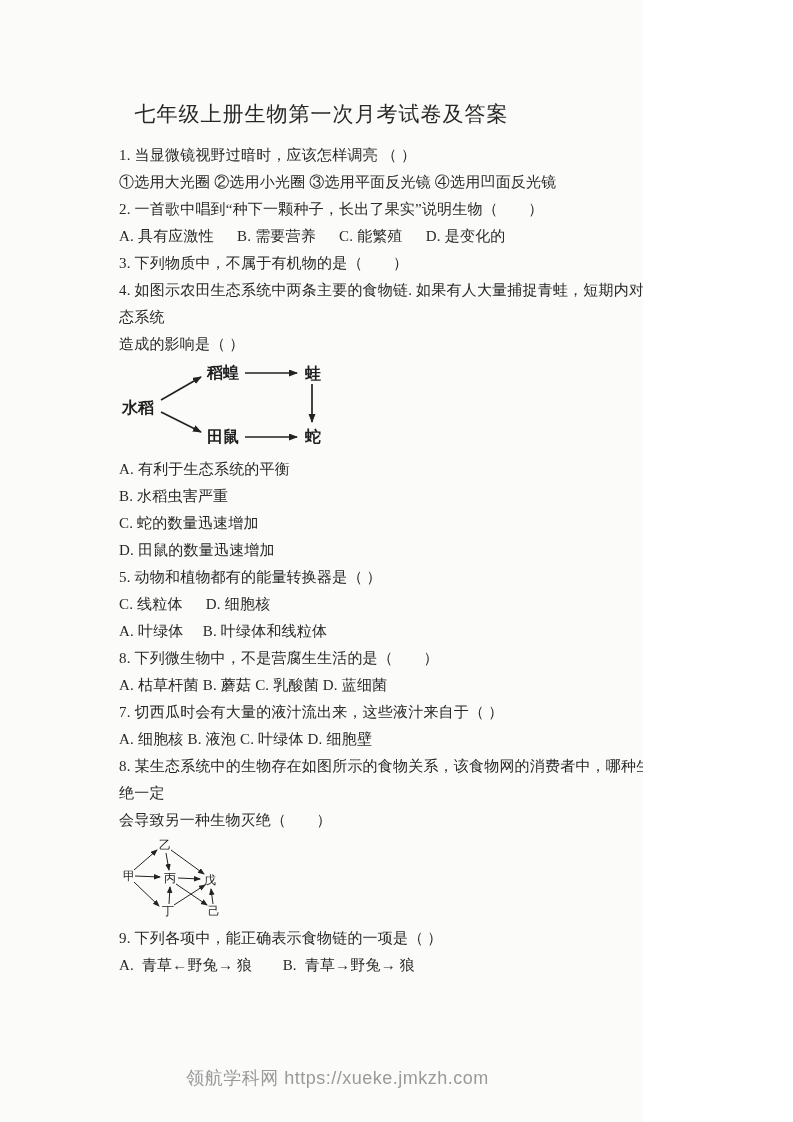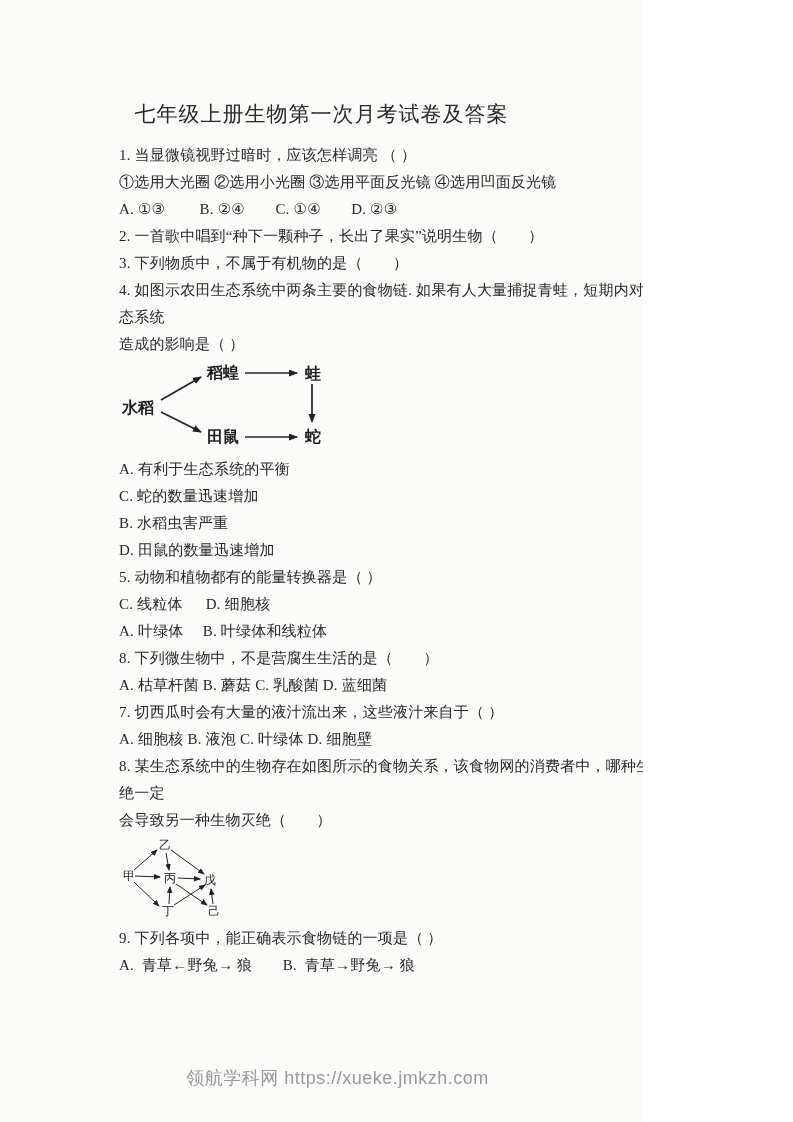--- a/index.html
+++ b/index.html
@@ -44,23 +44,23 @@
 
 <div class="page">
 
   <h1 class="title">七年级上册生物第一次月考试卷及答案</h1>
 
   <div class="content">
 
 
     <p class="line">1. 当显微镜视野过暗时，应该怎样调亮 （ ）</p>
     <p class="line">①选用大光圈 ②选用小光圈 ③选用平面反光镜 ④选用凹面反光镜</p>
-    <p class="line">A. ①③　　 B. ②④　　C. ①④　　D. ②③</p>
 
     <p class="line">2. 一首歌中唱到“种下一颗种子，长出了果实”说明生物（　　）</p>
+    <p class="line">A. 具有应激性　  B. 需要营养　  C. 能繁殖　  D. 是变化的</p>
 
     <p class="line">3. 下列物质中，不属于有机物的是（　　）</p>
 
     <p class="line">4. 如图示农田生态系统中两条主要的食物链. 如果有人大量捕捉青蛙，短期内对该生态系统</p>
     <p class="line">造成的影响是（ ）</p>
 
     <div class="diagram1">
       <svg width="230" height="98" viewBox="0 0 230 98">
         <defs>
           <marker id="ah1" markerWidth="9" markerHeight="8" refX="8" refY="3.5" orient="auto" markerUnits="userSpaceOnUse">
@@ -76,22 +76,22 @@
         </g>
         <text class="dg-label dg1-label" x="3" y="55">水稻</text>
         <text class="dg-label dg1-label" x="88" y="20">稻蝗</text>
         <text class="dg-label dg1-label" x="186" y="21">蛙</text>
         <text class="dg-label dg1-label" x="88" y="84">田鼠</text>
         <text class="dg-label dg1-label" x="186" y="84">蛇</text>
       </svg>
     </div>
 
     <p class="line">A. 有利于生态系统的平衡</p>
+    <p class="line">B. 水稻虫害严重</p>
     <p class="line">C. 蛇的数量迅速增加</p>
-    <p class="line">B. 水稻虫害严重</p>
     <p class="line">D. 田鼠的数量迅速增加</p>
 
     <p class="line">5. 动物和植物都有的能量转换器是（ ）</p>
     <p class="line">C. 线粒体　  D. 细胞核</p>
     <p class="line">A. 叶绿体　 B. 叶绿体和线粒体</p>
 
     <p class="line">8. 下列微生物中，不是营腐生生活的是（　　）</p>
     <p class="line">A. 枯草杆菌 B. 蘑菇 C. 乳酸菌 D. 蓝细菌</p>
 
     <p class="line">7. 切西瓜时会有大量的液汁流出来，这些液汁来自于（ ）</p>

